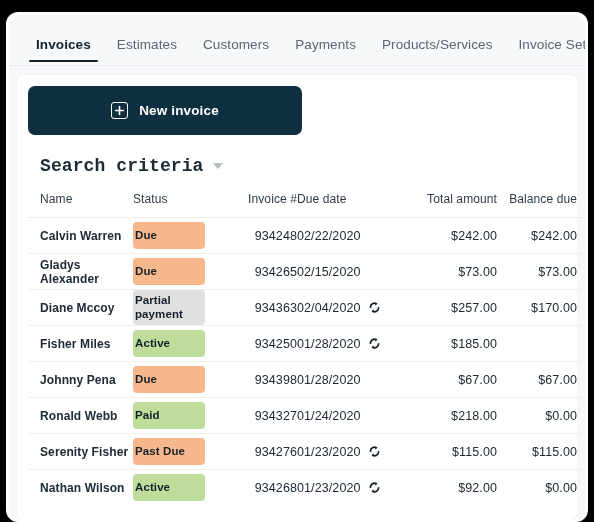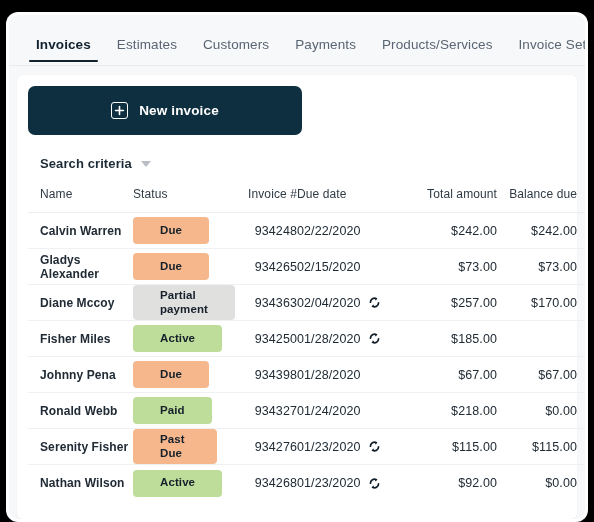--- a/index.html
+++ b/index.html
@@ -110,24 +110,25 @@
     justify-content: space-between;
     padding: 21px 2px 16px 12px;
   }
   .search-criteria {
     display: flex;
     align-items: center;
     gap: 9px;
     cursor: pointer;
   }
   .search-criteria-label {
-    font-size: 13px;
+    font-size: 18px;
     font-weight: 700;
     color: #1d2b36;
     letter-spacing: 0.1px;
+    font-family: Liberation Mono, monospace;
   }
   .caret {
     width: 0; height: 0;
     border-left: 5px solid transparent;
     border-right: 5px solid transparent;
     border-top: 6px solid #b9bec5;
   }
   .export-btn {
     background: #0e2f3f;
     color: #ffffff;
@@ -177,21 +178,21 @@
   td.c-total, td.c-bal { font-size: 12.5px; }
   td.c-inv, td.c-due { font-size: 12.5px; }
 
   .badge {
     display: inline-flex;
     flex-direction: column;
     justify-content: center;
     align-items: flex-start;
     min-width: 72px;
     min-height: 27px;
-    padding: 4px 27px;
+    padding: 4px 2px;
     border-radius: 4px;
     font-size: 11.5px;
     font-weight: 700;
     color: #15202b;
     line-height: 1.18;
   }
   .badge-orange { background: #f6b78d; }
   .badge-green  { background: #bedc9a; }
   .badge-grey   { background: #e0e0de; }
 

